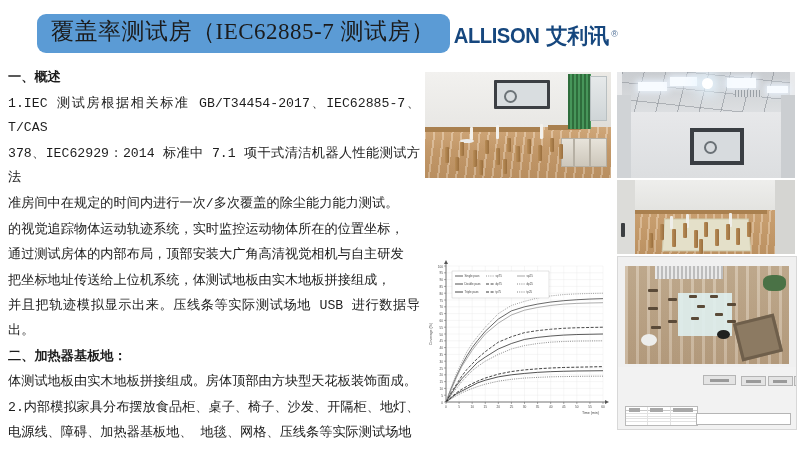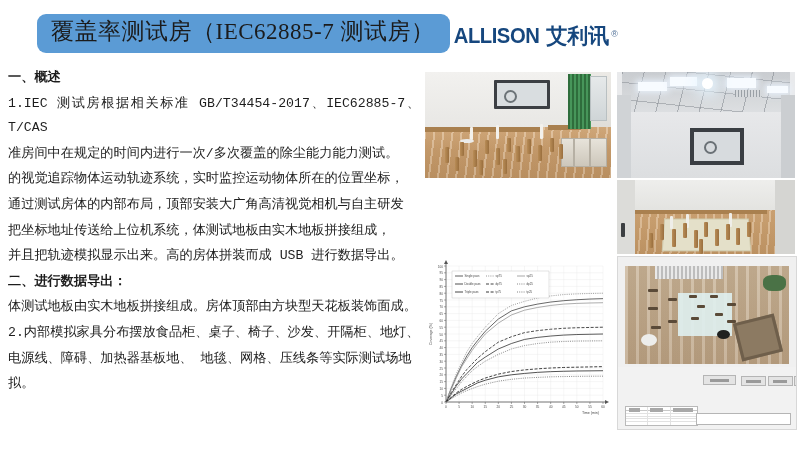--- a/index.html
+++ b/index.html
@@ -156,26 +156,27 @@
   <div class="header">
     <div class="title-pill">覆盖率测试房（IEC62885-7 测试房）</div>
     <div class="logo">
       <span class="brand-en">ALLISON</span><span class="brand-cn">艾利讯</span><span class="reg">®</span>
     </div>
   </div>
 
   <div class="textcol">
     <p class="heading">一、概述</p>
     <p class="para">1.IEC 测试房根据相关标准 GB/T34454-2017、IEC62885-7、T/CAS</p>
+    <p class="para">378、IEC62929：2014 标准中 7.1 项干式清洁机器人性能测试方法</p>
     <p class="para">准房间中在规定的时间内进行一次/多次覆盖的除尘能力能力测试。</p>
     <p class="para">的视觉追踪物体运动轨迹系统，实时监控运动物体所在的位置坐标，</p>
     <p class="para">通过测试房体的内部布局，顶部安装大广角高清视觉相机与自主研发</p>
     <p class="para">把坐标地址传送给上位机系统，体测试地板由实木地板拼接组成，</p>
-    <p class="para">并且把轨迹模拟显示出来。高的房体拼装而成 USB 进行数据导出。</p>
-    <p class="heading">二、进行数据导出：</p>
+    <p class="para">并且把轨迹模拟显示出来。压线条等实际测试场地 USB 进行数据导出。</p>
+    <p class="heading">二、加热器基板地：</p>
     <p class="para">体测试地板由实木地板拼接组成。房体顶部由方块型天花板装饰面成。</p>
     <p class="para">2.内部模拟家具分布摆放食品柜、桌子、椅子、沙发、开隔柜、地灯、</p>
     <p class="para">电源线、障碍、加热器基板地、 地毯、网格、压线条等实际测试场地</p>
     <p class="para">拟。</p>
   </div>
 
   <div class="photo p1">
     <div class="wall"></div>
     <div class="wall-r"></div>
     <div class="floor"></div>

